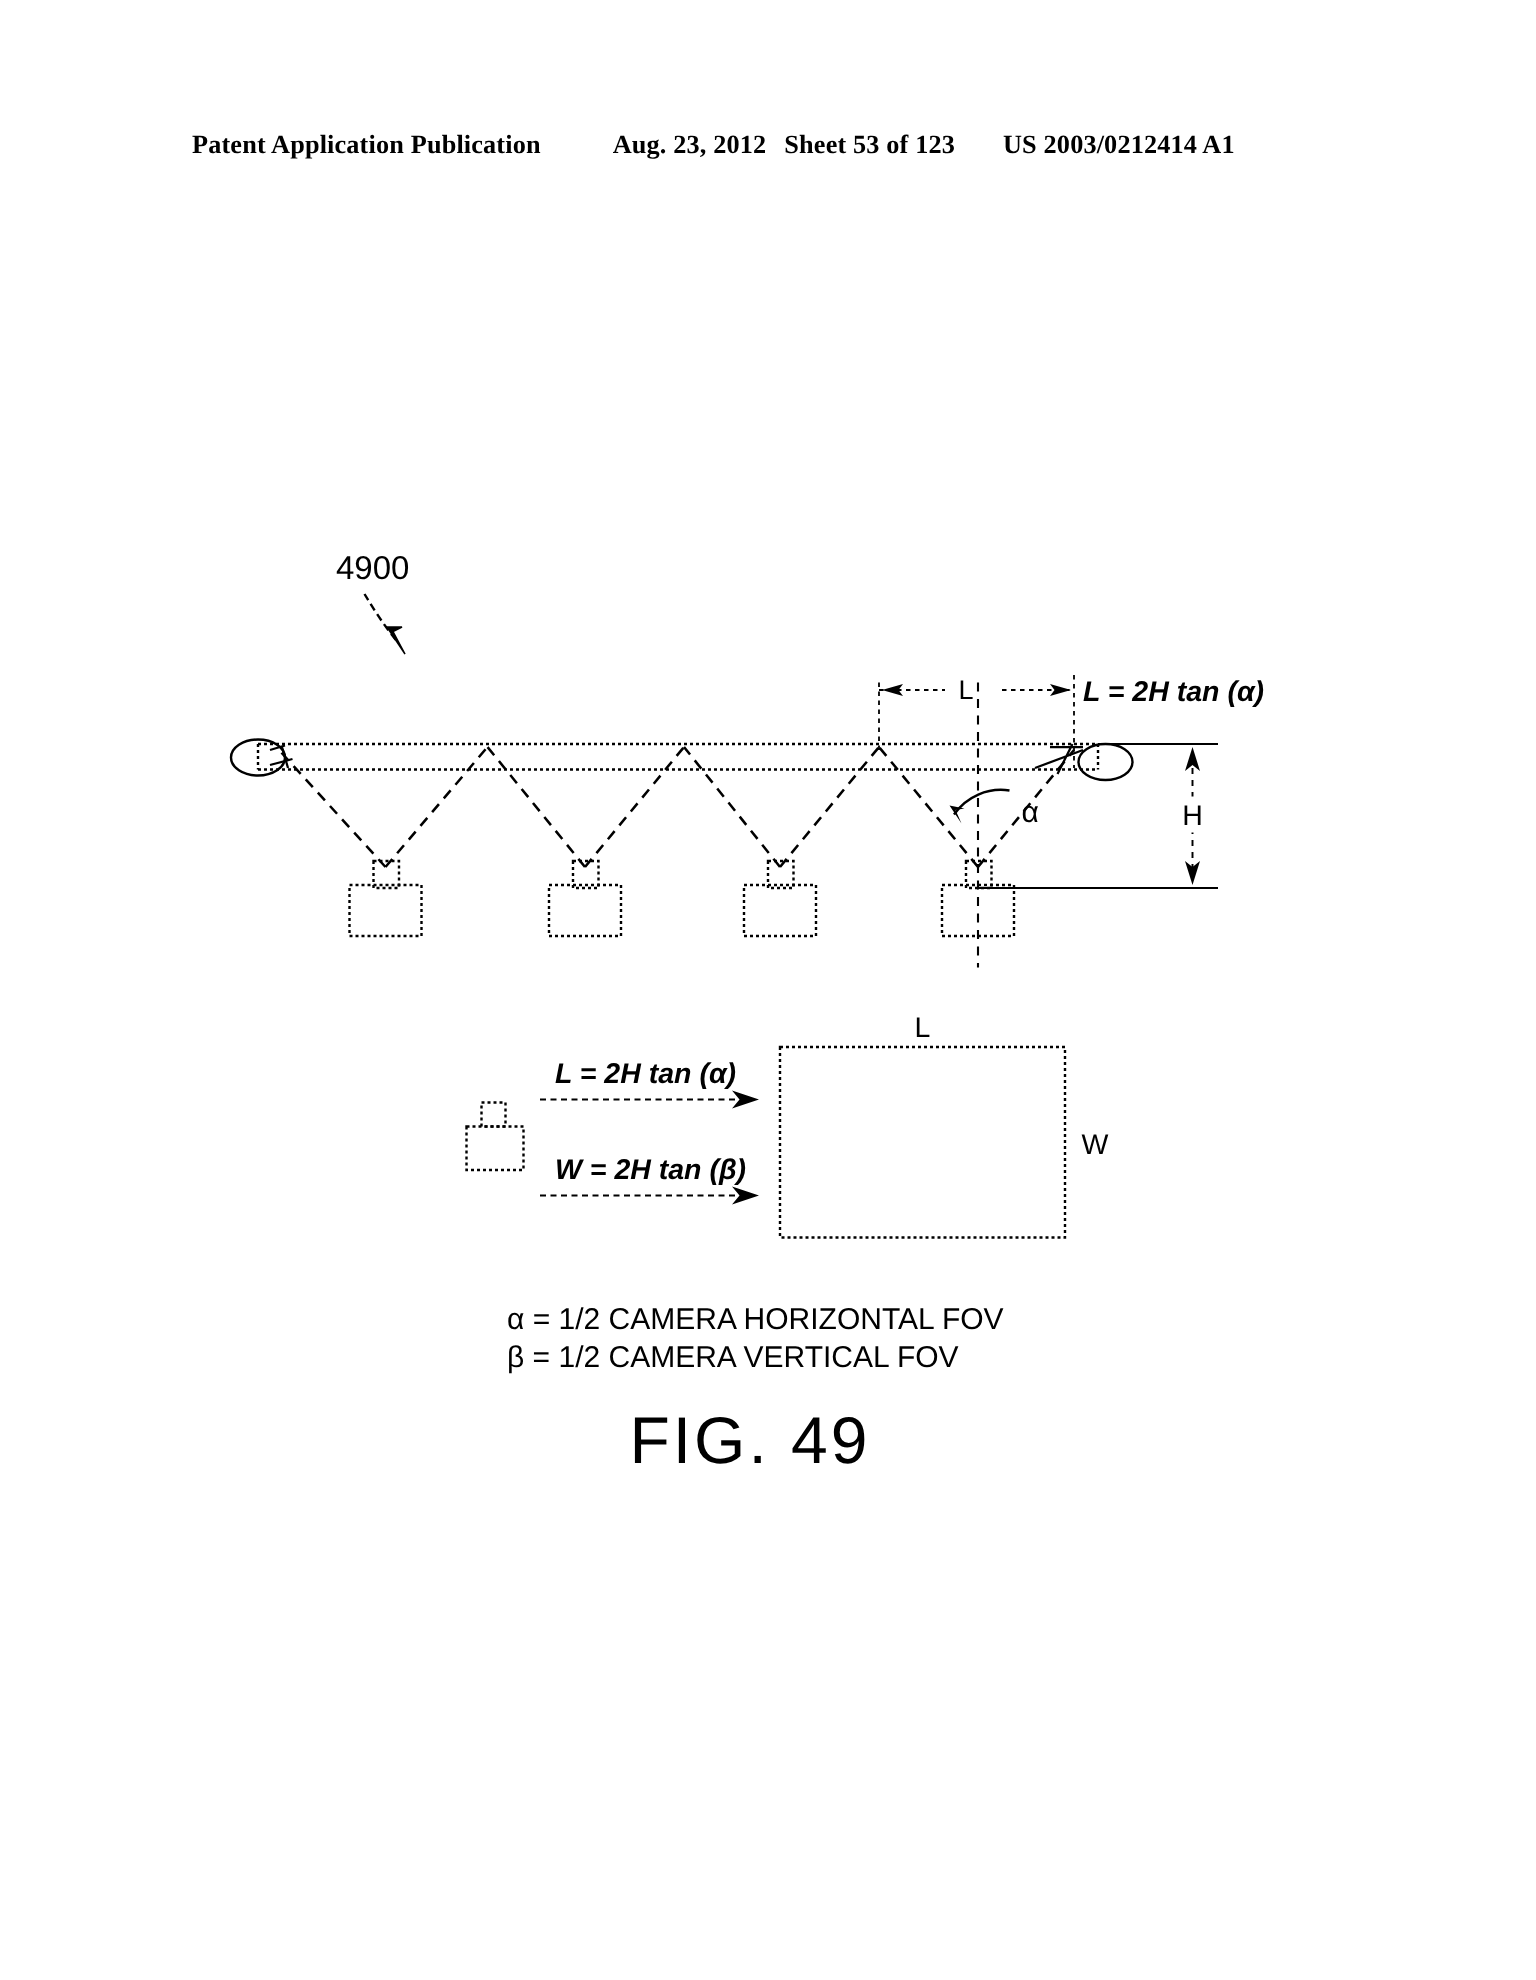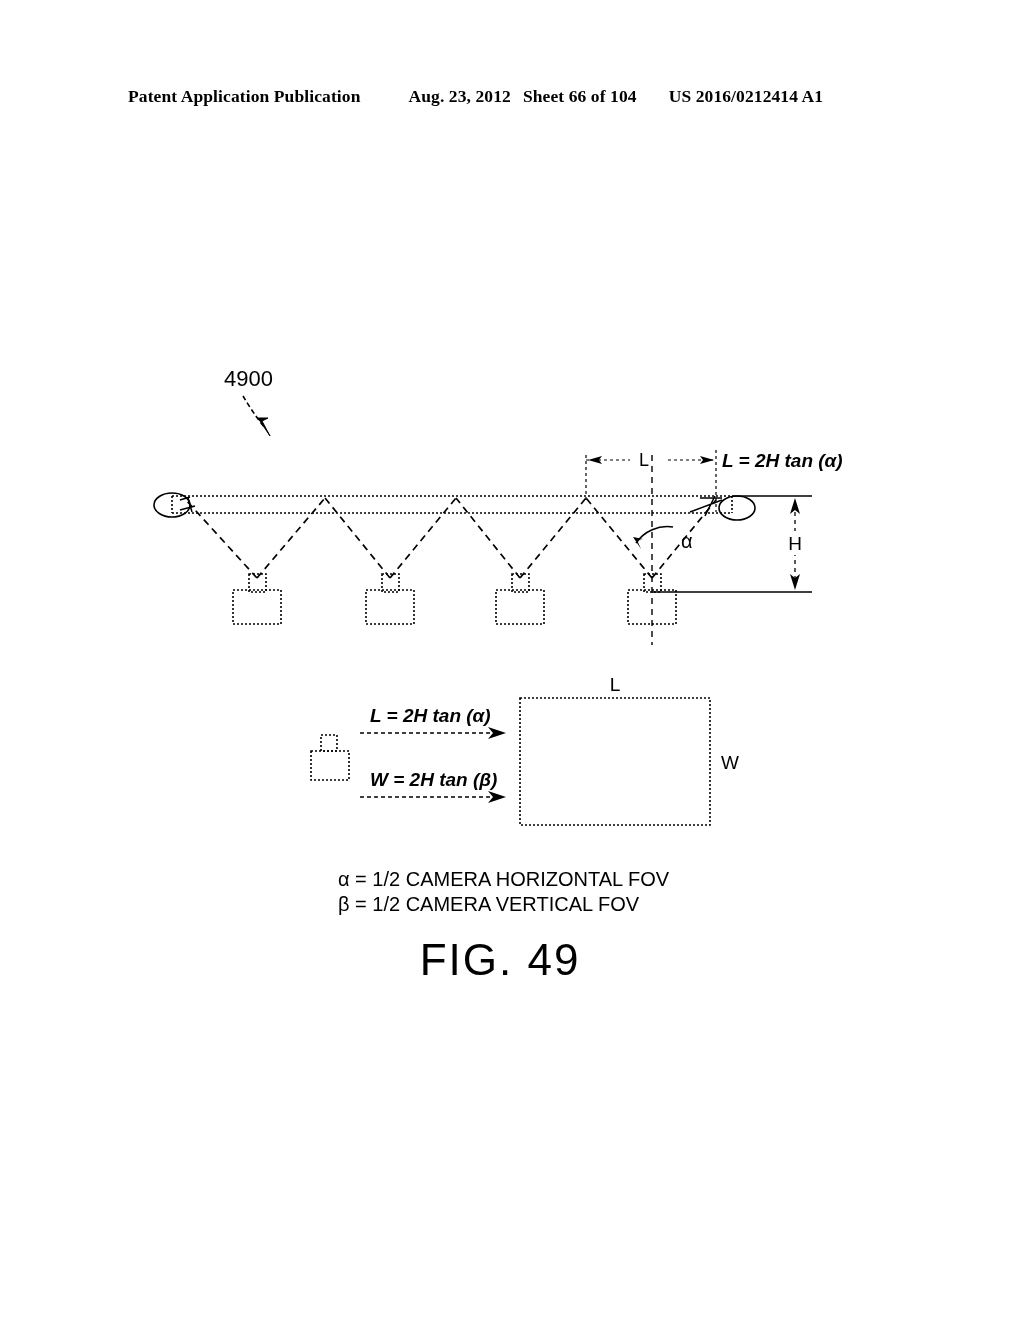--- a/index.html
+++ b/index.html
@@ -59,22 +59,22 @@
   }
 </style>
 </head>
 <body>
 
 <div id="page">
 
   <div class="hdr">
     <span class="h-pub">Patent Application Publication</span>
     <span class="h-date">Aug. 23, 2012</span>
-    <span class="h-sheet">Sheet 66 of 104</span>
-    <span class="h-num">US 2016/0212414 A1</span>
+    <span class="h-sheet">Sheet 53 of 123</span>
+    <span class="h-num">US 2003/0212414 A1</span>
   </div>
 
   <svg id="figure-svg" viewBox="0 0 1024 1320">
 
     <text x="224" y="386" class="sansb" font-size="22" fill="#000">4900</text>
     <path d="M243,396 C249,406 256,417 265,428" fill="none" stroke="#000" stroke-width="1.6" stroke-dasharray="5,3"></path>
     <path d="M258,418 L270,436 L262,421 L268,418 Z" fill="#000" stroke="#000" stroke-width="1"></path>
 
     <line x1="172" y1="496" x2="732" y2="496" stroke="#000" stroke-width="1.6" stroke-dasharray="2,2"></line>
     <line x1="172" y1="513" x2="732" y2="513" stroke="#000" stroke-width="1.6" stroke-dasharray="2,2"></line>

